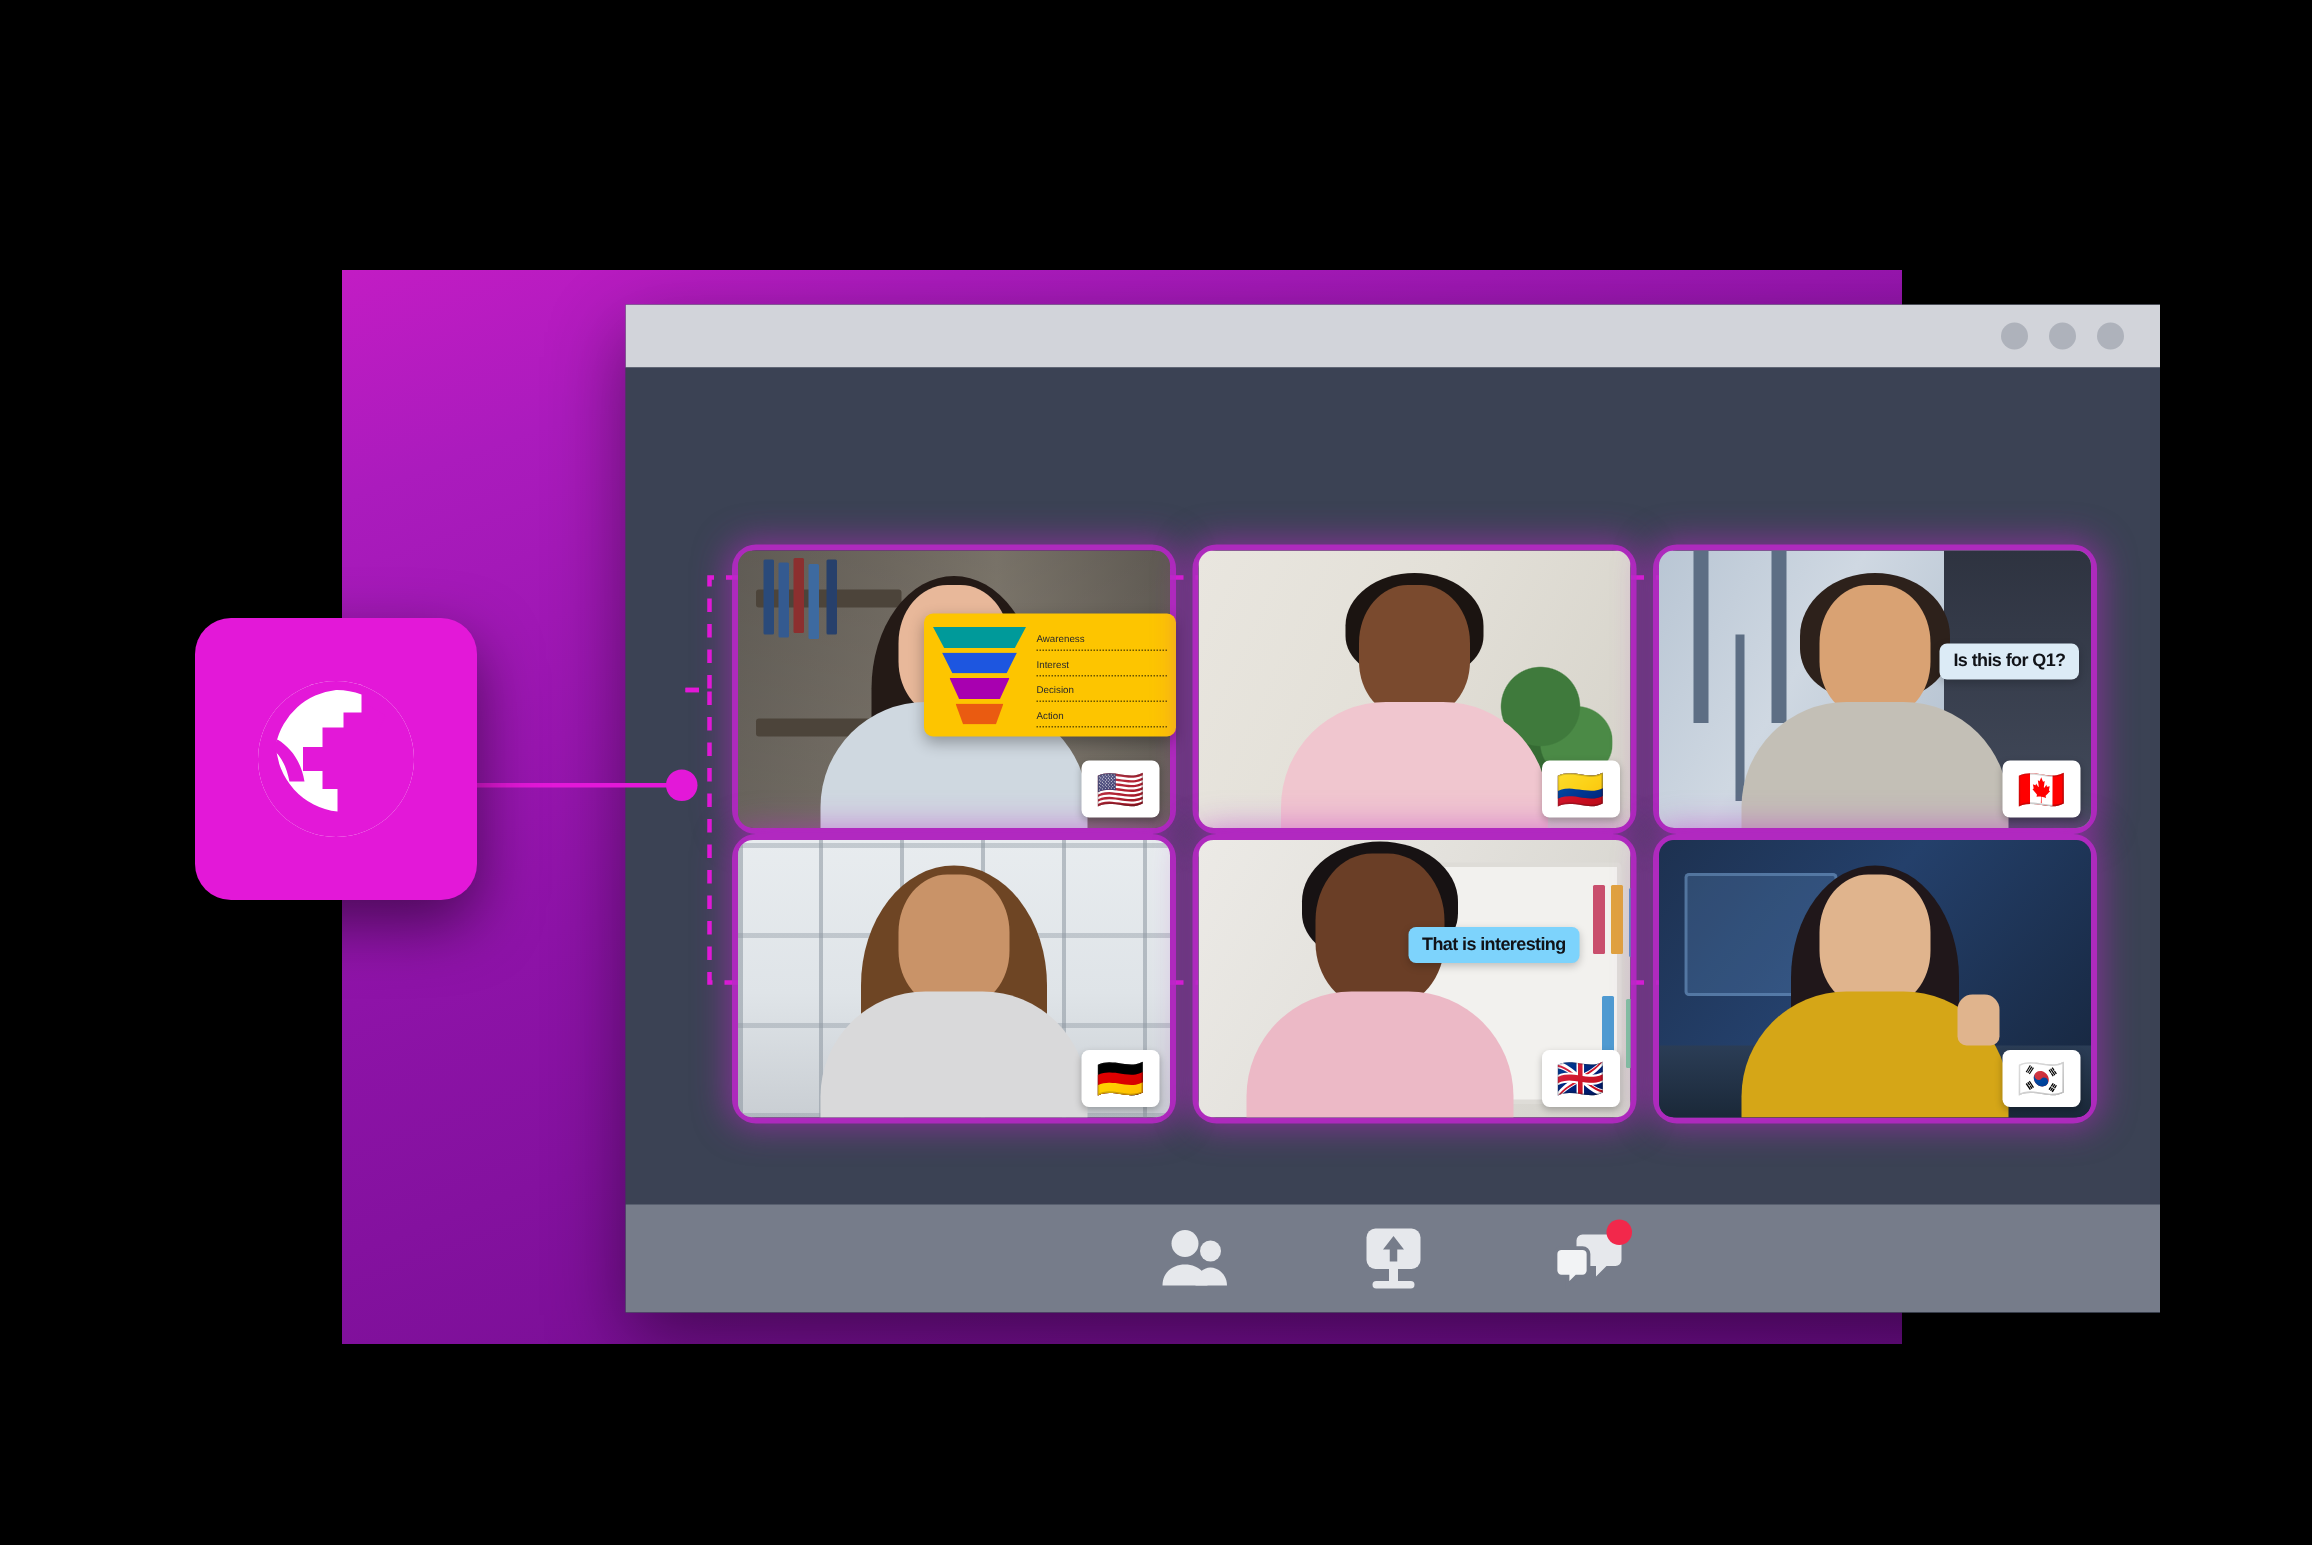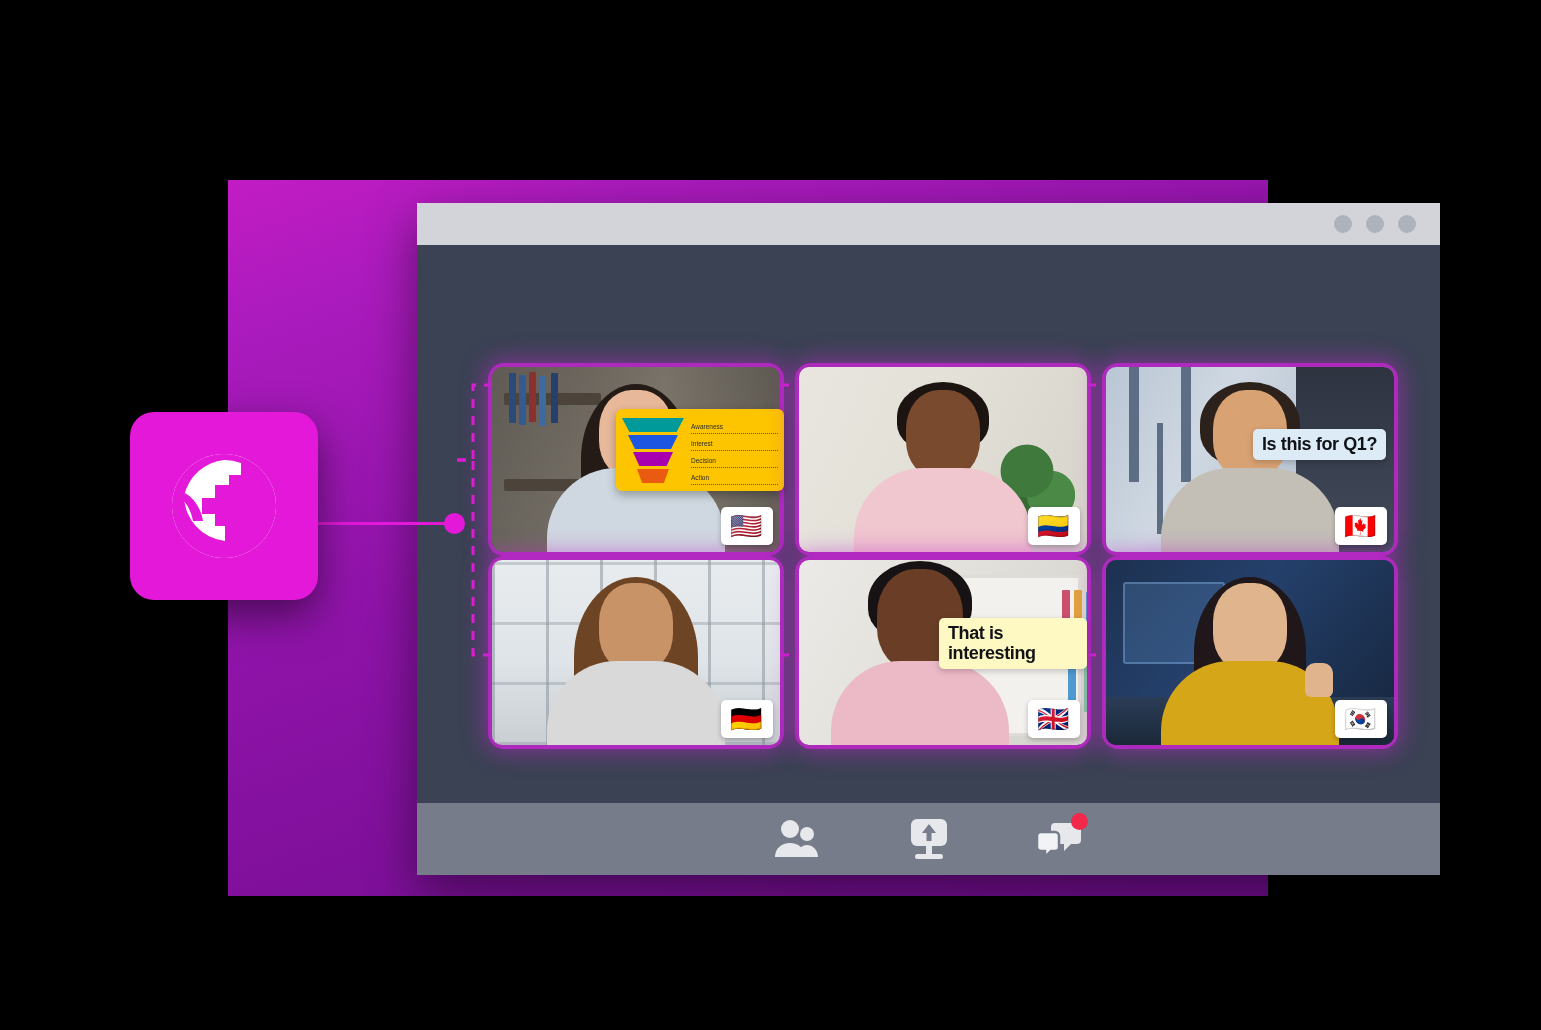--- a/index.html
+++ b/index.html
@@ -206,29 +206,29 @@
     box-shadow: 0 2px 5px rgba(0,0,0,0.25);
     z-index: 5;
   }
 
   
   .bubble {
     position: absolute;
     padding: 5px 9px 6px 9px;
     border-radius: 5px;
     font-weight: bold;
-    font-size: 18px;
+    font-size: 12px;
     line-height: 1.12;
     color: #111318;
     letter-spacing: -0.4px;
     z-index: 6;
     box-shadow: 0 2px 6px rgba(0,0,0,0.22);
   }
   .bubble-blue  { background: #dcebf6; right: 8px; top: 62px; }
-  .bubble-pink  { background: #fef9c3; left: 140px; top: 58px; }
+  .bubble-pink  { background: #7dd3fc; left: 140px; top: 58px; }
 
   
   .conn-svg { position: absolute; left: 0; top: 0; width: 1023px; height: 630px; pointer-events: none; }
 
   
   .toolbar {
     position: absolute;
     left: 0; bottom: 0;
     width: 100%; height: 72px;
     background: #767c8a;

